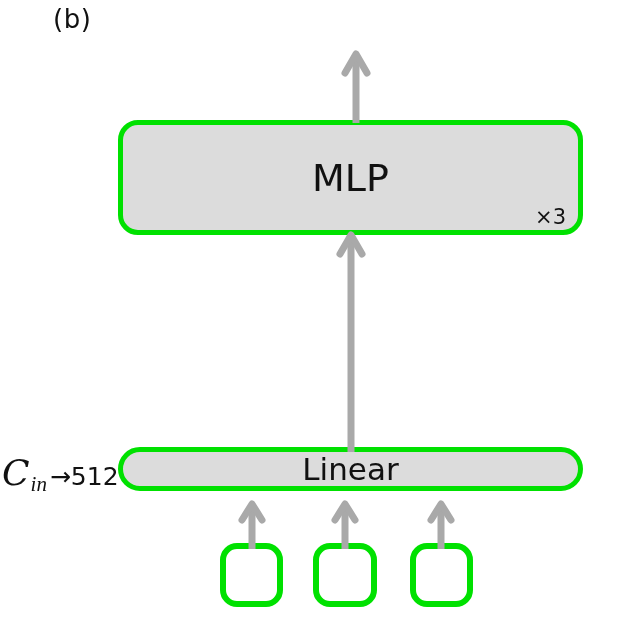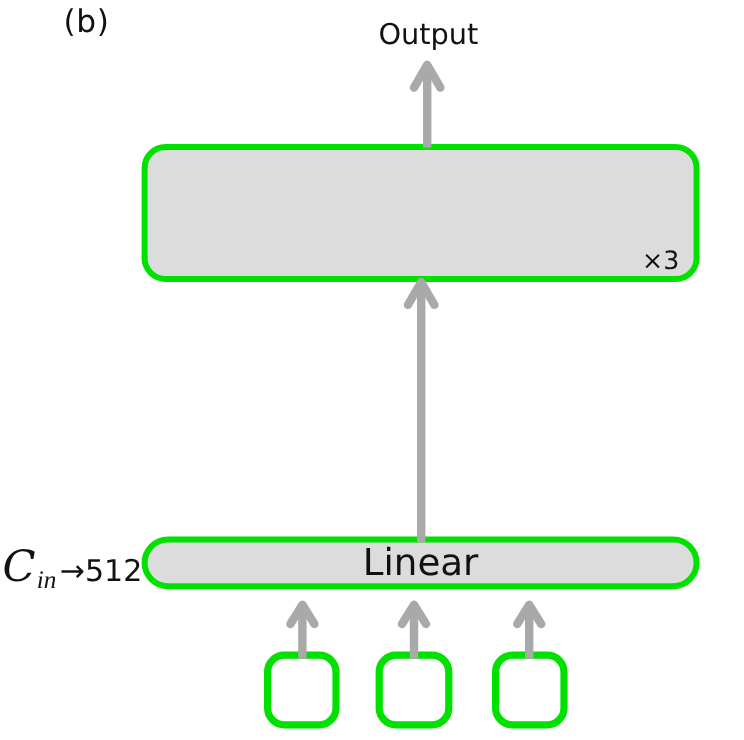--- a/index.html
+++ b/index.html
@@ -114,29 +114,29 @@
     stroke-linejoin: round;
   }
   .arrows path { stroke-linecap: round; }
 </style>
 </head>
 <body>
 
 <div id="canvas">
 
   <div class="abs panel-label">(b)</div>
-  <div class="abs output-label">Output</div>
 
   <div class="abs linear-dims">
     <span class="math-var">C</span>
       <span class="math-sub">in</span>
       <span class="math-rest">→512</span>
   </div>
 
   <div class="abs block mlp-box">
+    <span class="block-label">MLP</span>
     <span class="repeat-badge">×3</span>
   </div>
 
   <div class="abs block linear-box">
     <span class="block-label">Linear</span>
   </div>
 
   <div class="abs input-node n1"></div>
   <div class="abs input-node n2"></div>
   <div class="abs input-node n3"></div>

